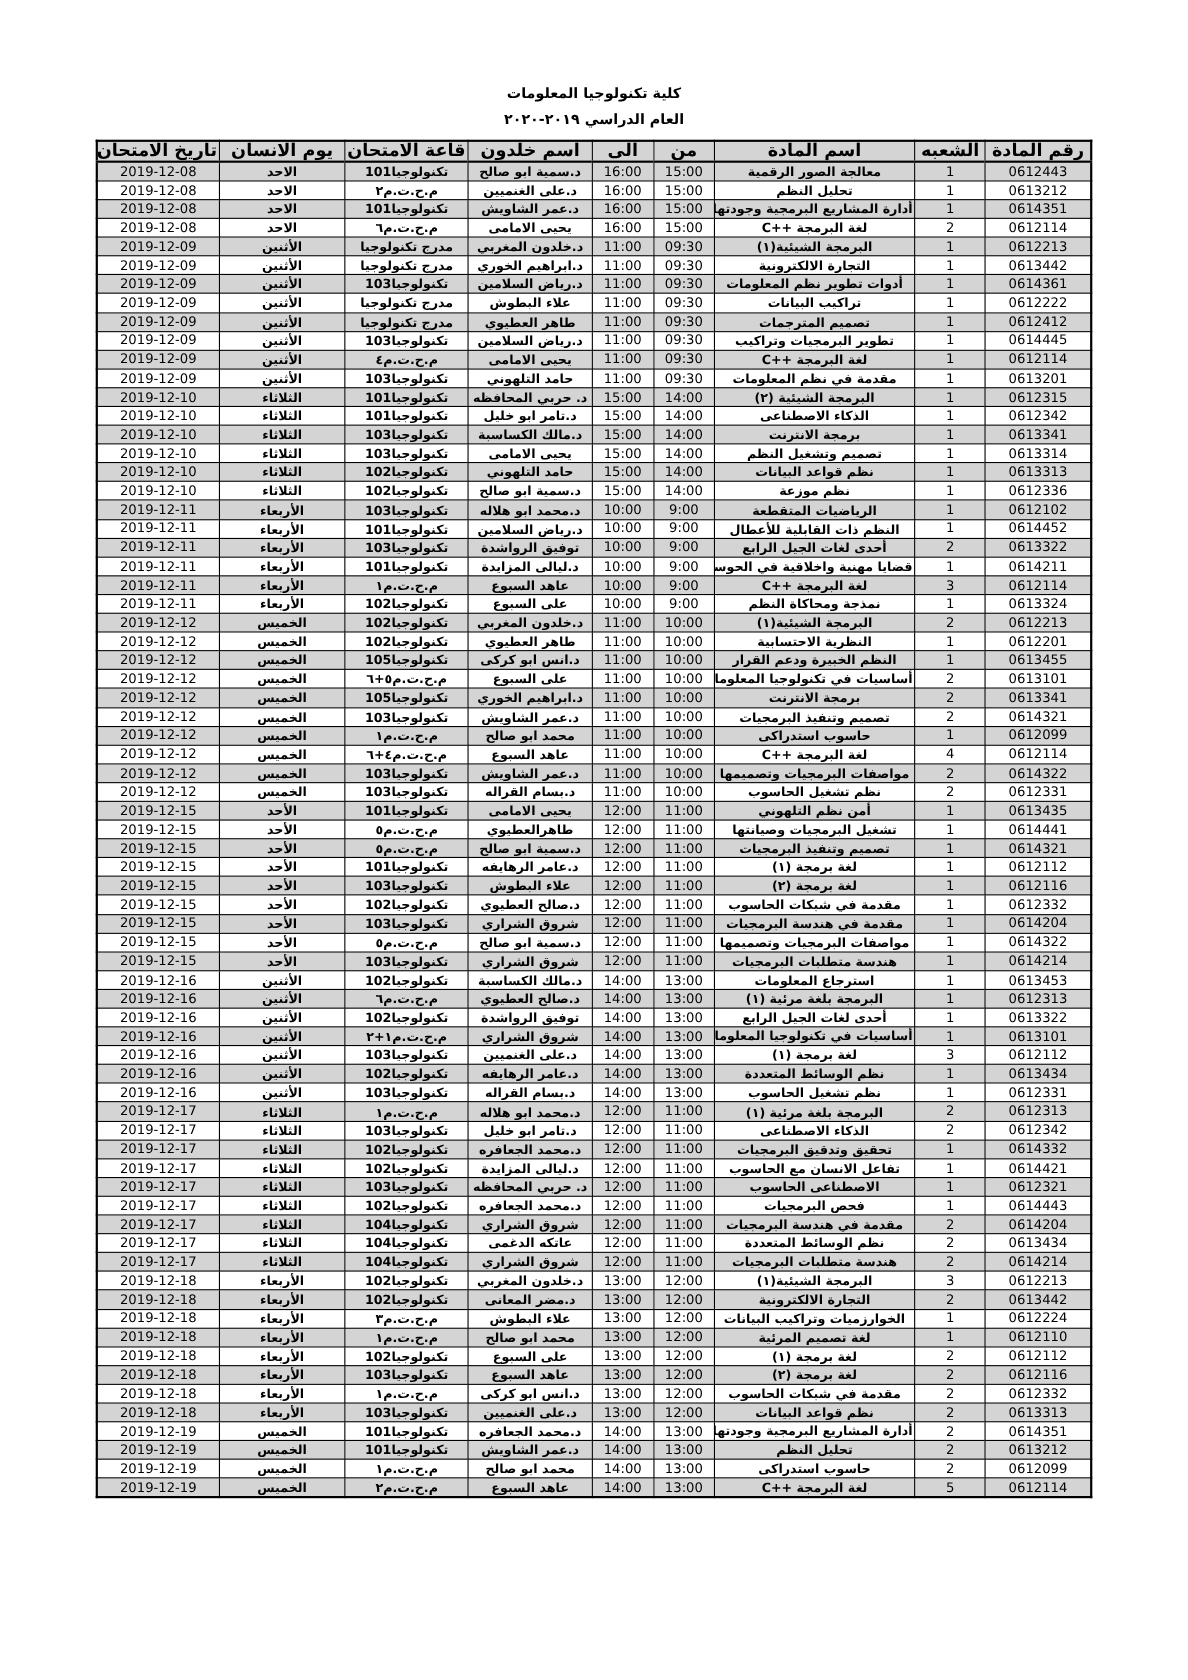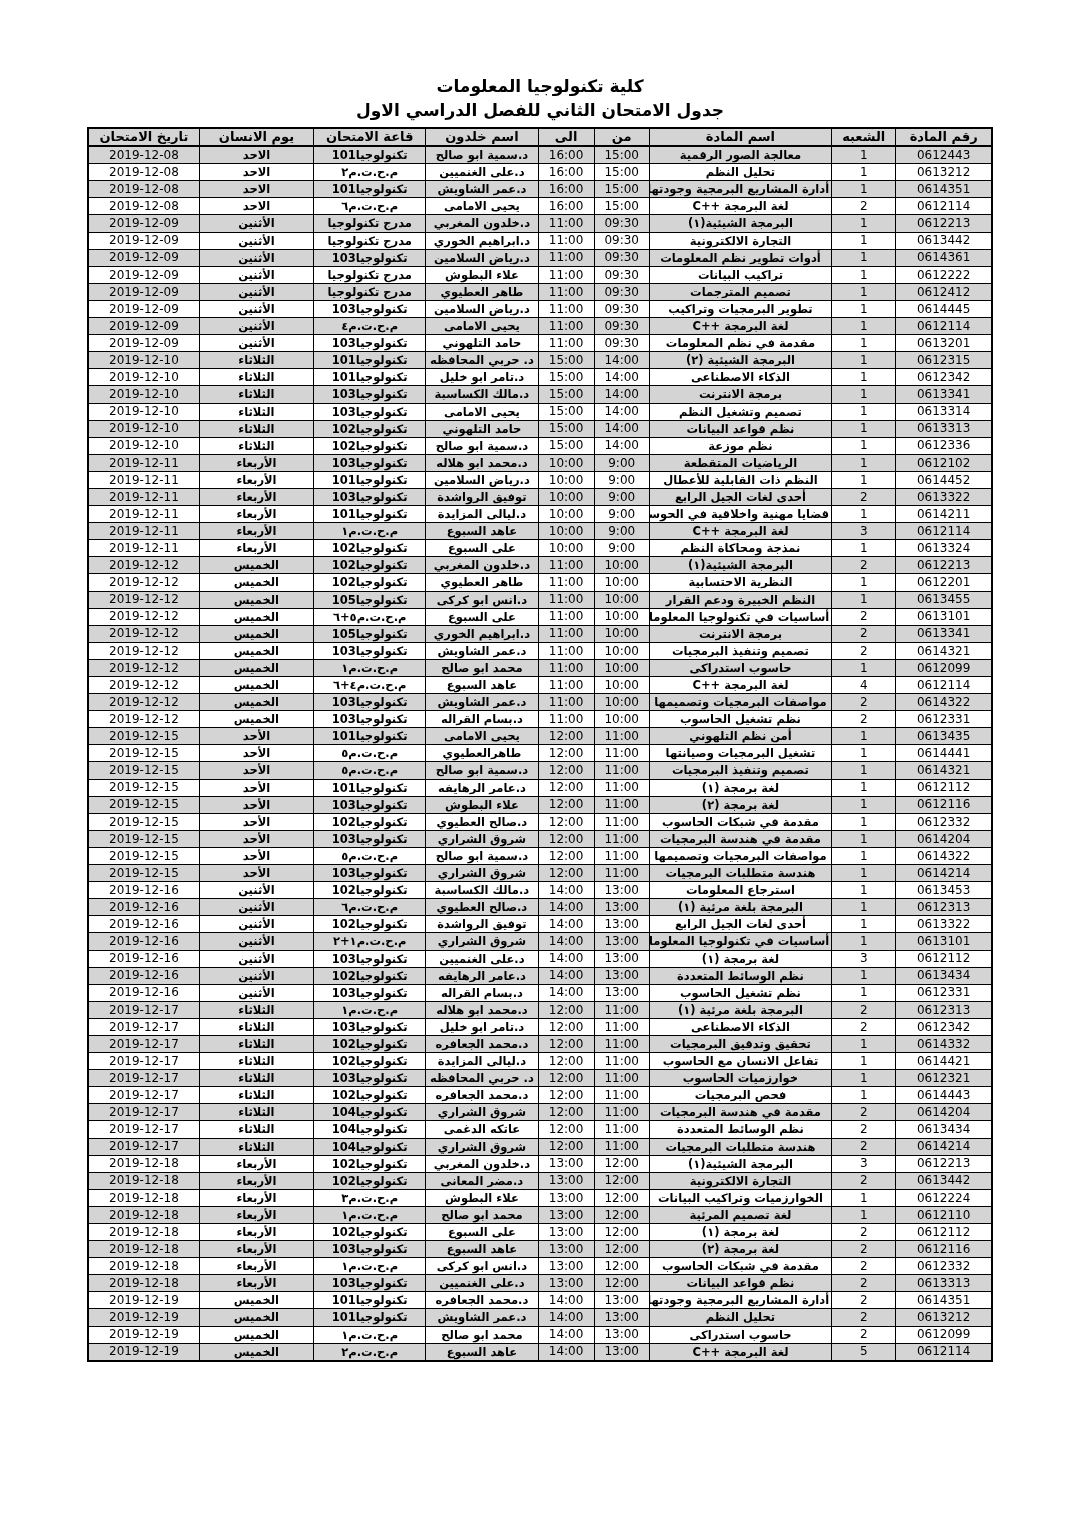--- a/index.html
+++ b/index.html
@@ -4,57 +4,57 @@
 <style>
   :root { --shade:#d4d4d4; --border:#000000; }
   html,body { margin:0; padding:0; background:#ffffff; }
   body {
     width:1080px; height:1527px;
     font-family:"DejaVu Sans", sans-serif;
     color:#000;
   }
   .page { padding-top:74px; }
   .titles { direction:rtl; text-align:center; font-weight:bold; }
-  .title-line { font-size:17px; line-height:24px; }
+  .title-line { font-size:13px; line-height:24px; }
   table.sched {
     direction:rtl;
     border-collapse:collapse;
     table-layout:fixed;
     margin:5px auto 0 auto;
     width:906px;
     border:2px solid var(--border);
   }
   table.sched th, table.sched td {
     border:1px solid var(--border);
     height:16.1px;
     padding:0 2px;
     text-align:center;
     vertical-align:middle;
     overflow:hidden;
     white-space:nowrap;
     line-height:1.05;
   }
   table.sched th {
     background:var(--shade);
-    font-size:13px;
+    font-size:16px;
     font-weight:bold;
     border-bottom:2px solid var(--border);
     margin-left:13px;
   }
   tbody tr:nth-child(odd) { background:var(--shade); }
   td.ar  { font-size:11.5px; font-weight:bold; }
   td.num { font-size:12px; font-weight:normal; font-family:"DejaVu Sans", sans-serif; }
 </style>
 </head>
 <body>
 
 <div class="page">
   <div class="titles">
     <div class="title-line">كلية تكنولوجيا المعلومات</div>
-    <div class="title-line">جدول الامتحان الثاني للفصل الدراسي الاول</div>
+    <div class="title-line">العام الدراسي ٢٠١٩-٢٠٢٠</div>
   </div>
 
   <table class="sched">
     <colgroup>
       <col style="width:96px">
         <col style="width:64px">
         <col style="width:182px">
       <col style="width:55px">
         <col style="width:56px">
         <col style="width:112px">
@@ -666,21 +666,21 @@
           <td class="num">11:00</td>
           <td class="num">12:00</td>
           <td class="ar">د.ليالى المزايدة</td>
           <td class="ar">تكنولوجيا102</td>
           <td class="ar">الثلاثاء</td>
           <td class="num">2019-12-17</td>
         </tr>
         <tr>
           <td class="num">0612321</td>
           <td class="num">1</td>
-          <td class="ar">خوارزميات الحاسوب</td>
+          <td class="ar">الاصطناعى الحاسوب</td>
           <td class="num">11:00</td>
           <td class="num">12:00</td>
           <td class="ar">د. حربي المحافظه</td>
           <td class="ar">تكنولوجيا103</td>
           <td class="ar">الثلاثاء</td>
           <td class="num">2019-12-17</td>
         </tr>
         <tr>
           <td class="num">0614443</td>
           <td class="num">1</td>

